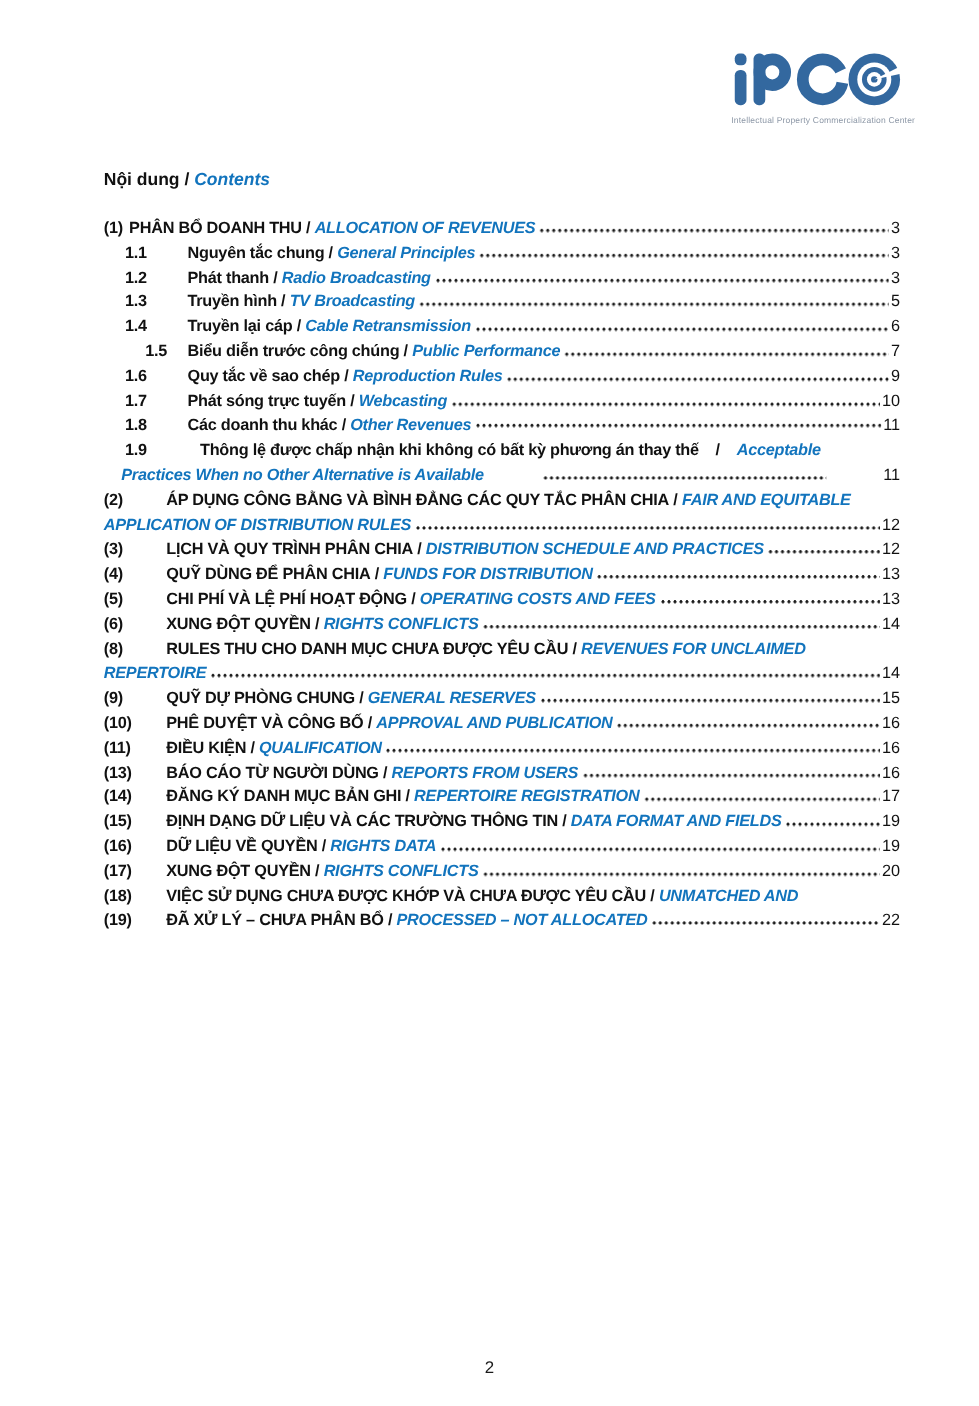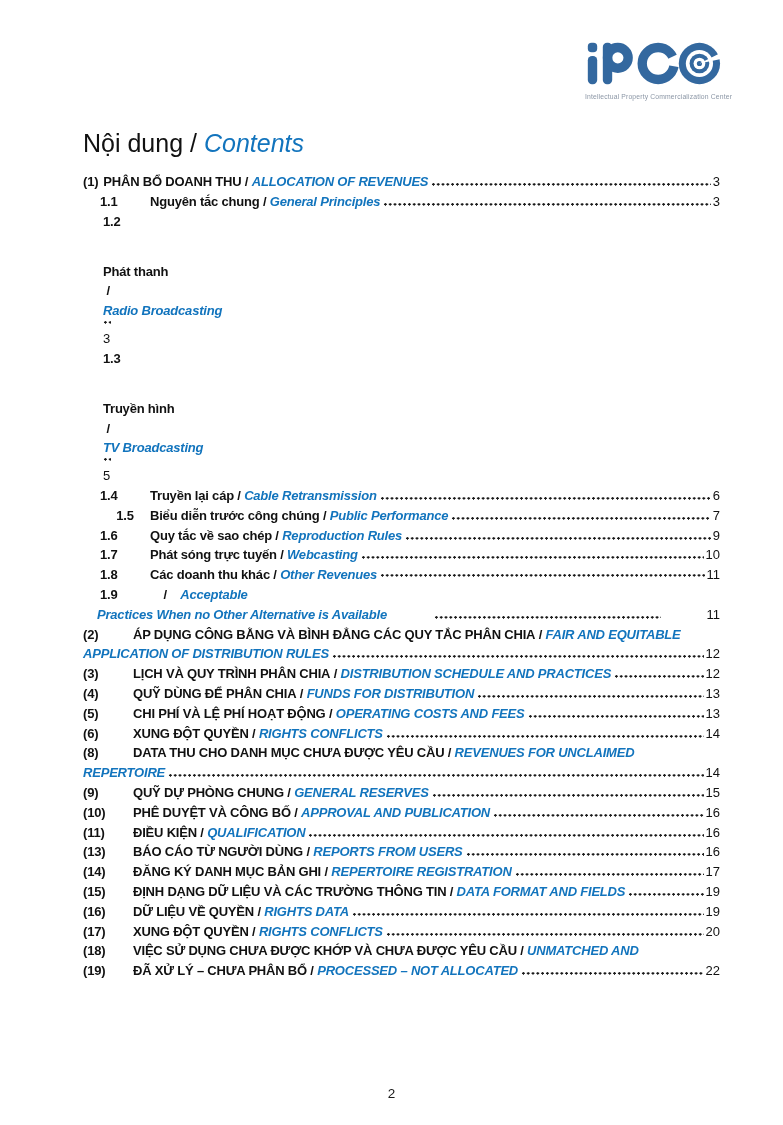--- a/index.html
+++ b/index.html
@@ -26,21 +26,21 @@
     margin-top:6px;
     font-size:6.8px;
     letter-spacing:0.15px;
     color:#8C97A6;
     white-space:nowrap;
   }
   .content{
     position:absolute;left:83px;top:130px;width:637px;
   }
   .page-heading{
-    font-size:25px;font-weight:normal;margin:0 0 15px 0;line-height:27px;
+    font-size:14px;font-weight:bold;margin:0 0 15px 0;line-height:27px;
   }
   .page-heading .h-en{color:var(--accent);font-style:italic;}
   .toc{width:100%;}
   .toc-line{
     display:flex;align-items:baseline;
     font-size:13px;font-weight:bold;line-height:19.8px;
     letter-spacing:-0.2px;
     color:var(--ink);
     cursor:pointer;
   }
@@ -94,29 +94,29 @@
         <span class="toc-page">3</span>
       </div>
       <div class="toc-line" style="padding-left: 17px;">
         <span class="toc-num">1.1</span>
         <span class="toc-vn">Nguyên tắc chung</span>
         <span class="toc-slash">&nbsp;/&nbsp;</span>
         <span class="toc-en">General Principles</span>
         <span class="leader"></span>
         <span class="toc-page">3</span>
       </div>
-      <div class="toc-line" style="padding-left: 17px; flex-direction: column;">
+      <div class="toc-line" style="padding-left: 17px;">
         <span class="toc-num">1.2</span>
         <span class="toc-vn">Phát thanh</span>
         <span class="toc-slash">&nbsp;/&nbsp;</span>
         <span class="toc-en">Radio Broadcasting</span>
         <span class="leader"></span>
         <span class="toc-page">3</span>
       </div>
-      <div class="toc-line" style="padding-left: 17px; flex-direction: column;">
+      <div class="toc-line" style="padding-left: 17px;">
         <span class="toc-num">1.3</span>
         <span class="toc-vn">Truyền hình</span>
         <span class="toc-slash">&nbsp;/&nbsp;</span>
         <span class="toc-en">TV Broadcasting</span>
         <span class="leader"></span>
         <span class="toc-page">5</span>
       </div>
       <div class="toc-line" style="padding-left: 17px;">
         <span class="toc-num">1.4</span>
         <span class="toc-vn">Truyền lại cáp</span>
@@ -152,20 +152,21 @@
       <div class="toc-line" style="padding-left: 17px; align-items: center;">
         <span class="toc-num">1.8</span>
         <span class="toc-vn">Các doanh thu khác</span>
         <span class="toc-slash">&nbsp;/&nbsp;</span>
         <span class="toc-en">Other Revenues</span>
         <span class="leader"></span>
         <span class="toc-page">11</span>
       </div>
       <div class="toc-line" style="padding-left: 17px; gap: 10px;">
         <span class="toc-num">1.9</span>
+        <span class="toc-vn">Thông lệ được chấp nhận khi không có bất kỳ phương án thay thế</span>
         <span class="toc-slash">&nbsp;/&nbsp;</span>
         <span class="toc-en">Acceptable</span>
       </div>
       <div class="toc-line" style="padding-left: 14px; gap: 44px;">
         <span class="toc-en">Practices When no Other Alternative is Available</span>
         <span class="leader"></span>
         <span class="toc-page">11</span>
       </div>
       <div class="toc-line">
         <span class="toc-num">(2)</span>
@@ -205,21 +206,21 @@
       <div class="toc-line">
         <span class="toc-num">(6)</span>
         <span class="toc-vn">XUNG ĐỘT QUYỀN</span>
         <span class="toc-slash">&nbsp;/&nbsp;</span>
         <span class="toc-en">RIGHTS CONFLICTS</span>
         <span class="leader"></span>
         <span class="toc-page">14</span>
       </div>
       <div class="toc-line">
         <span class="toc-num">(8)</span>
-        <span class="toc-vn">DATA THU CHO DANH MỤC CHƯA ĐƯỢC YÊU CẦU</span>
+        <span class="toc-vn">RULES THU CHO DANH MỤC CHƯA ĐƯỢC YÊU CẦU</span>
         <span class="toc-slash">&nbsp;/&nbsp;</span>
         <span class="toc-en">REVENUES FOR UNCLAIMED</span>
       </div>
       <div class="toc-line">
         <span class="toc-en">REPERTOIRE</span>
         <span class="leader"></span>
         <span class="toc-page">14</span>
       </div>
       <div class="toc-line">
         <span class="toc-num">(9)</span>

